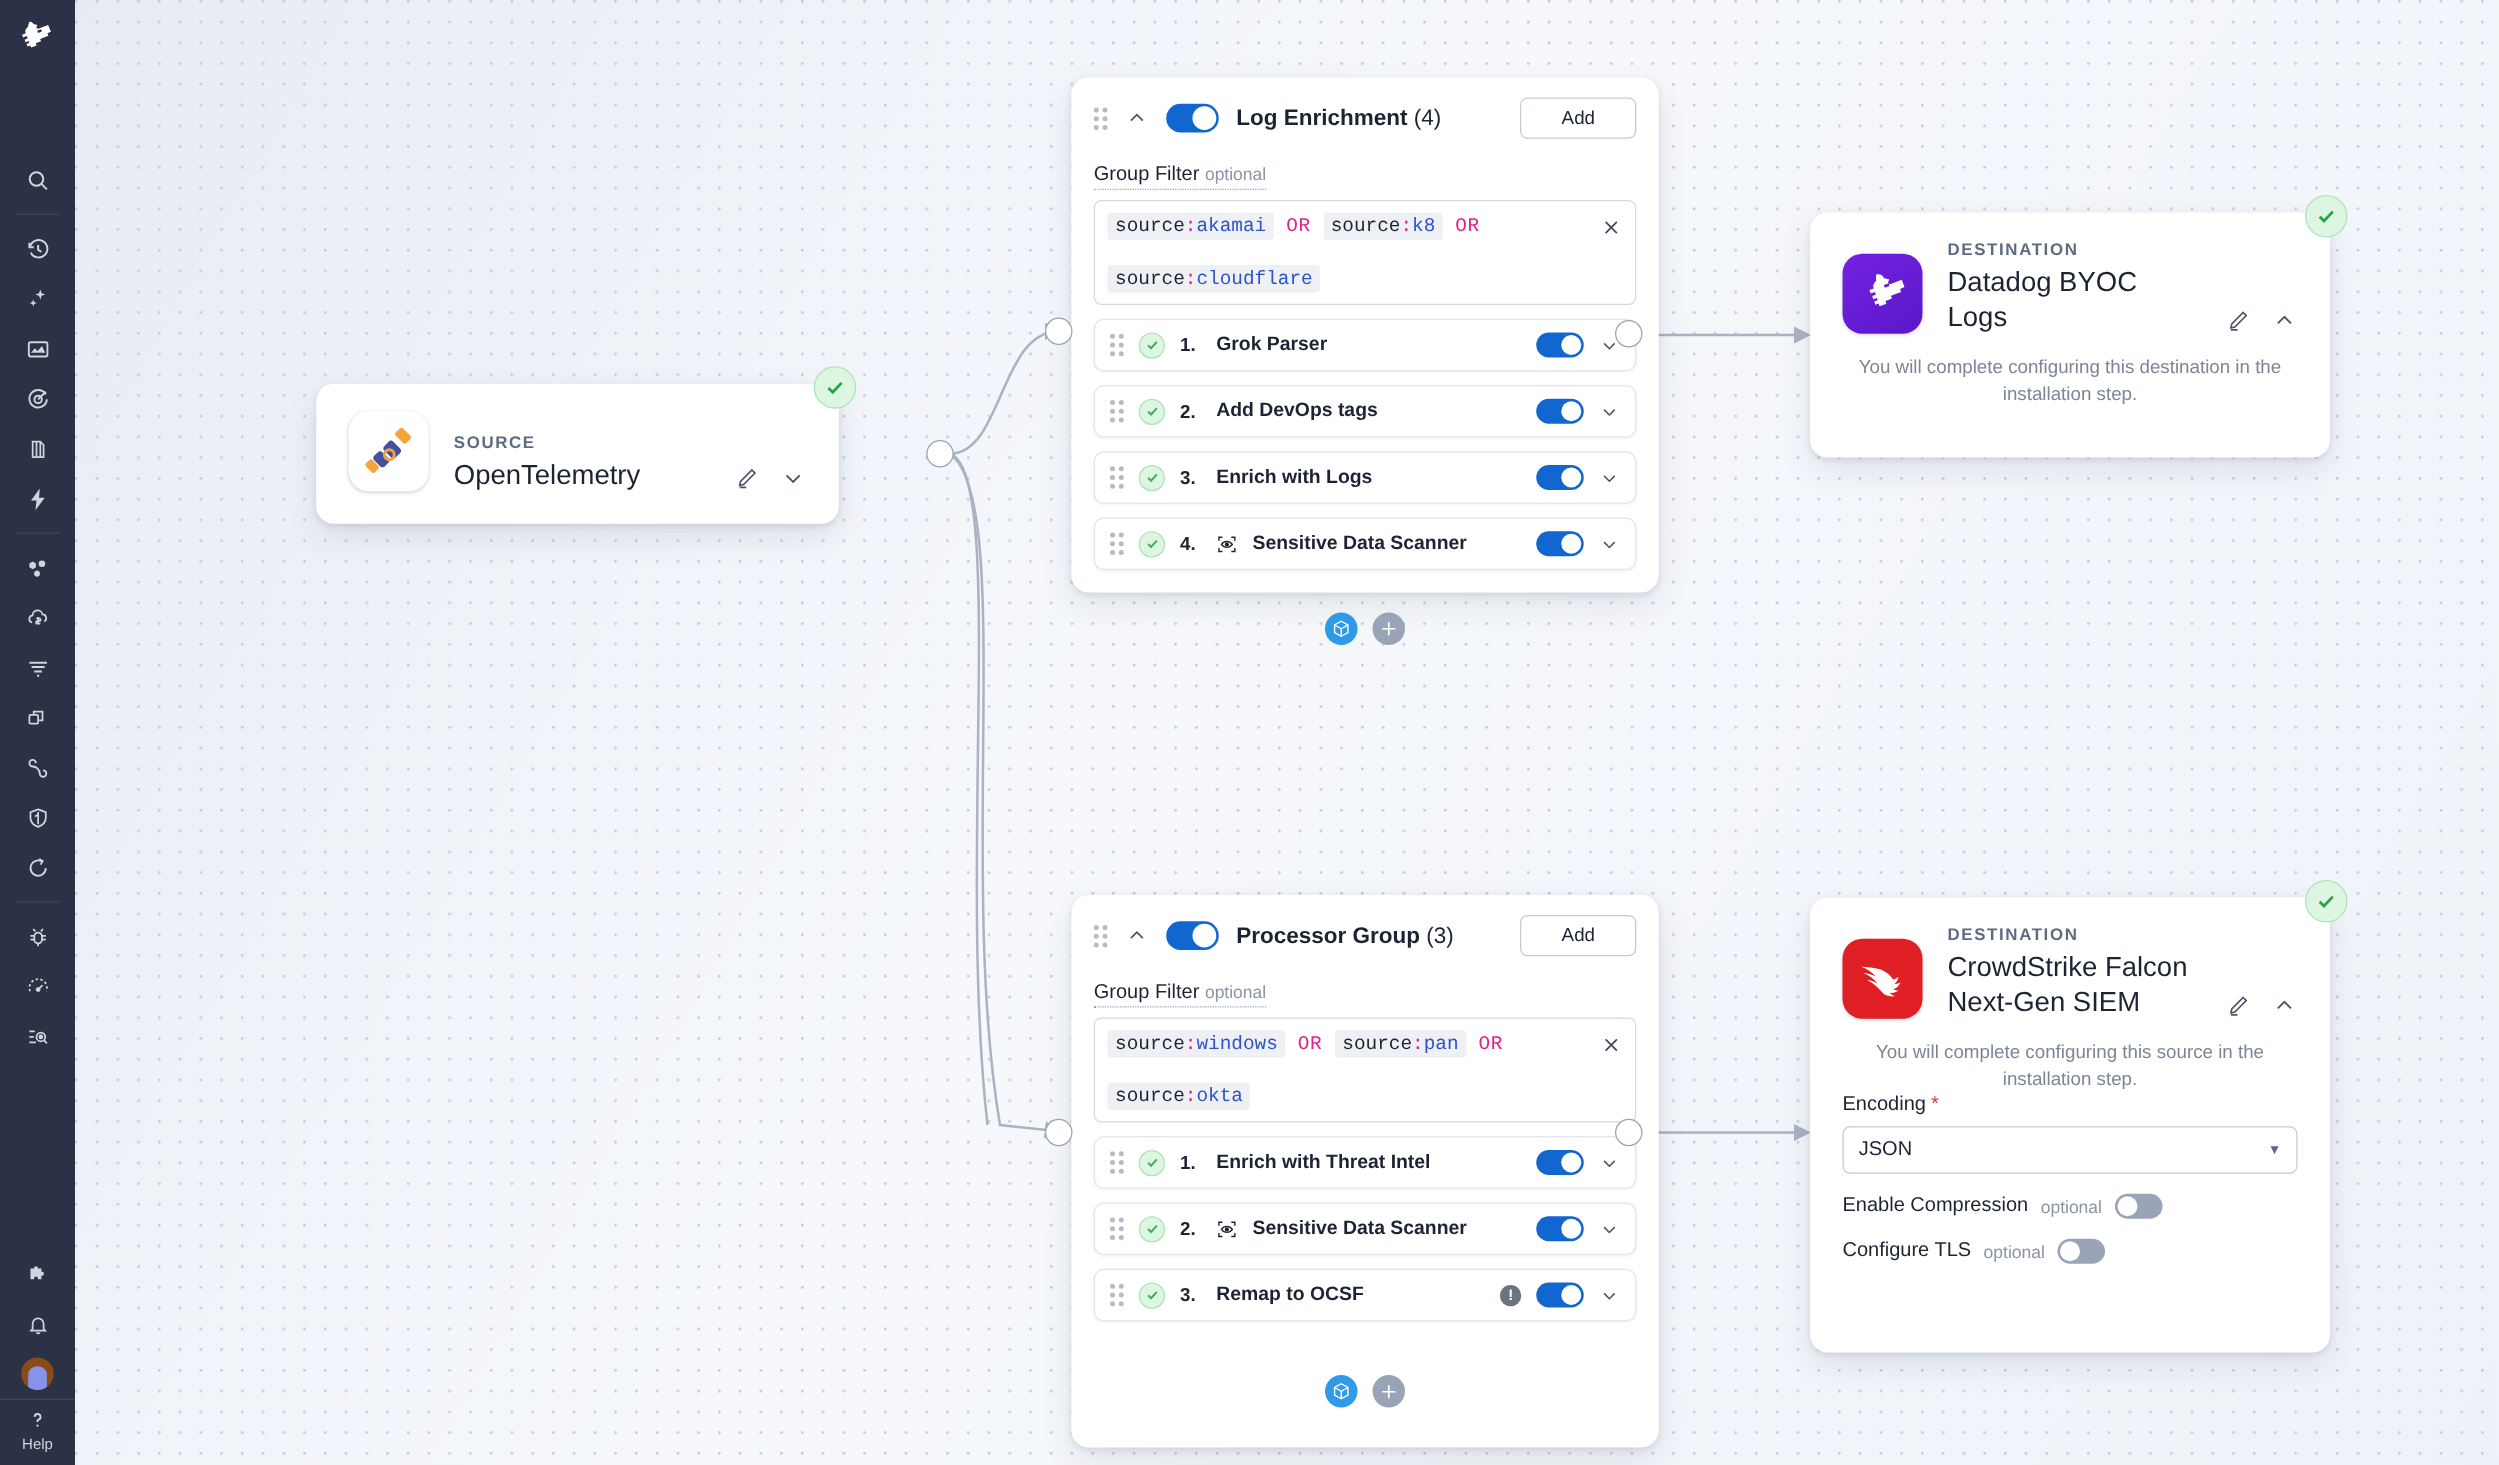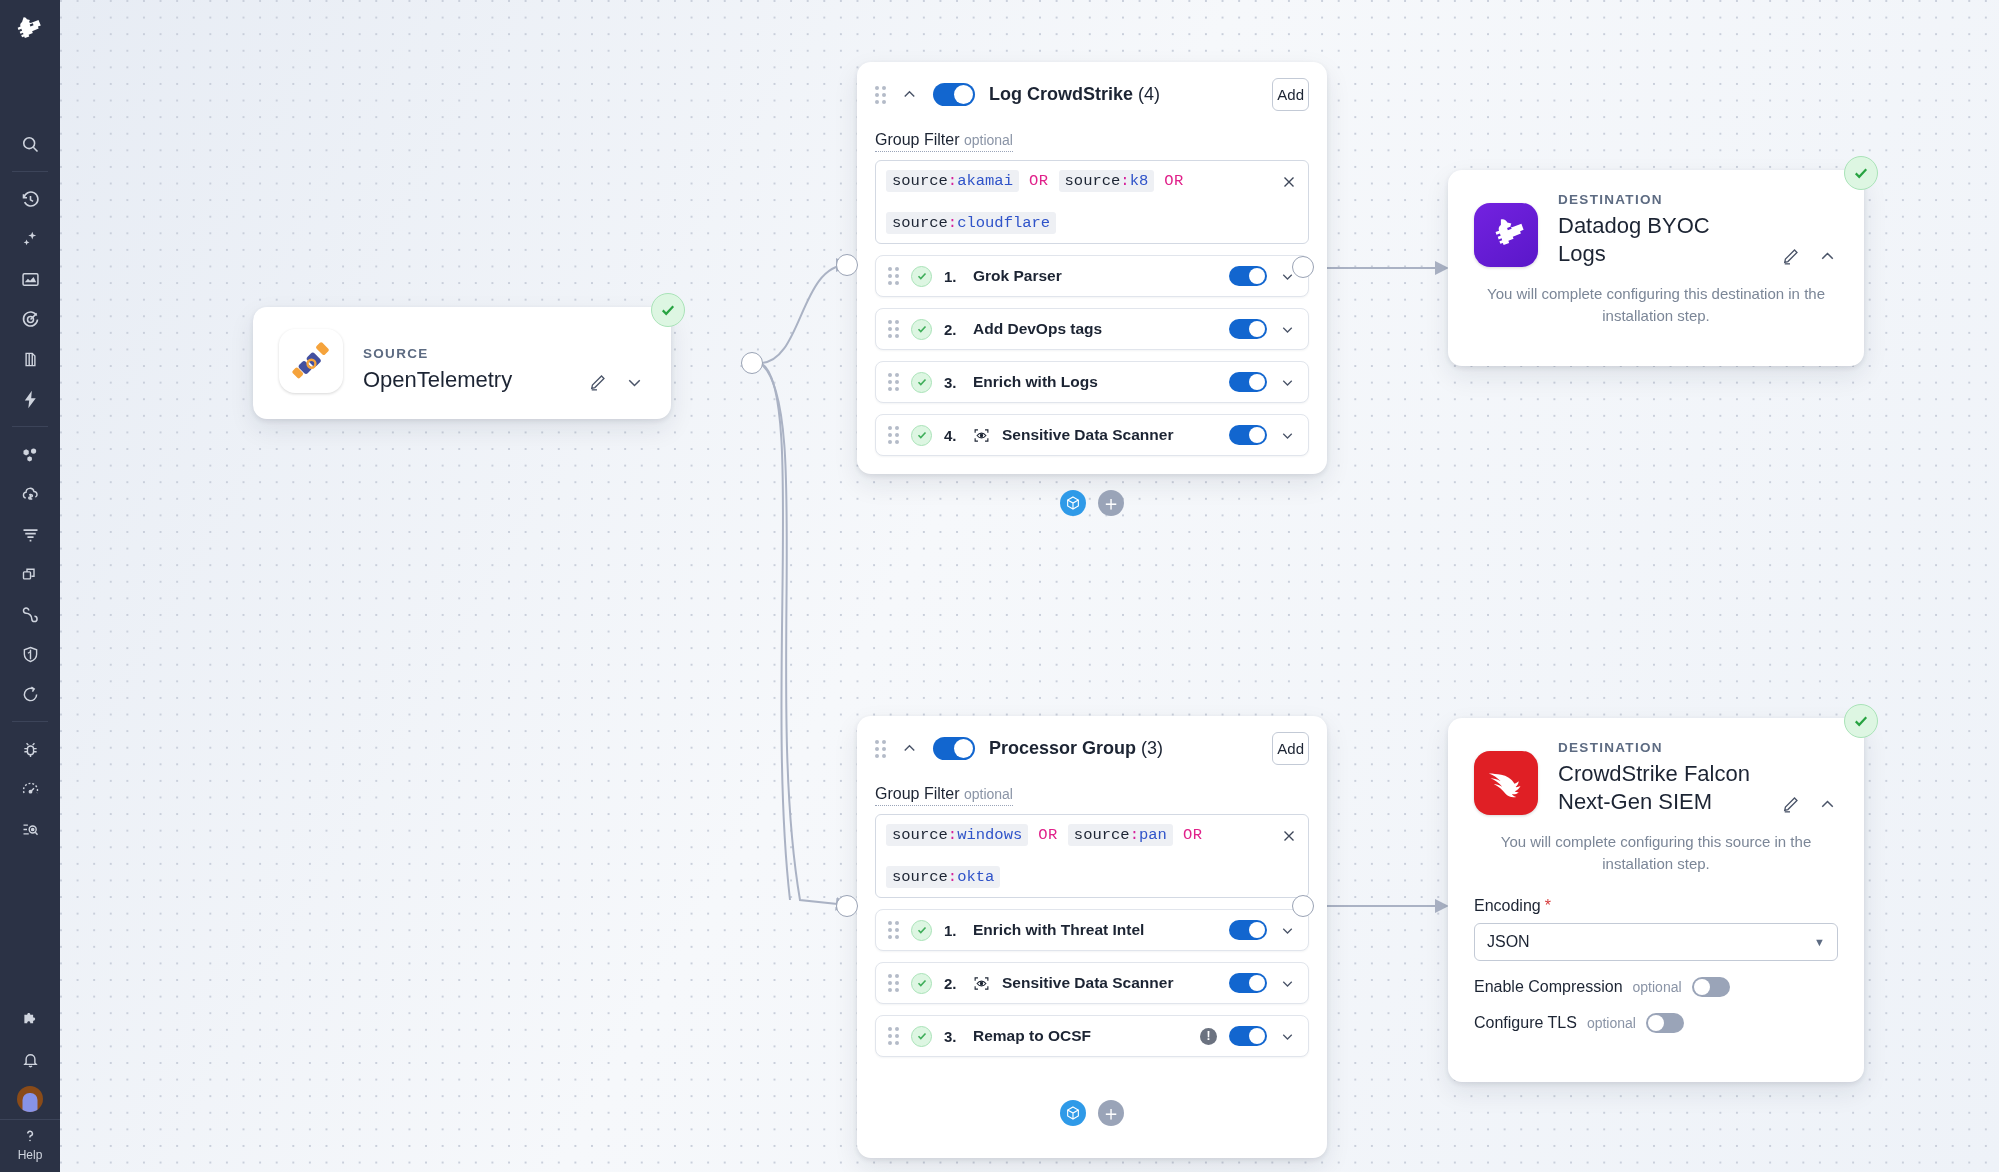--- a/index.html
+++ b/index.html
@@ -100,21 +100,21 @@
 
   
   .group { padding: 16px 18px 20px 18px; }
   .grp-head { display: flex; align-items: center; gap: 14px; }
   .grip { display: grid; grid-template-columns: 4px 4px; grid-gap: 3px; cursor: grab; }
   .grip i { width: 4px; height: 4px; background: #b4bbc8; border-radius: 50%; display:block; }
   .chev { color: #4a5468; cursor: pointer; display:flex; }
   .grp-title { font-size: 18px; font-weight: 700; color: #1c2433; }
   .grp-count { font-weight: 400; }
   .add-btn { margin-left: auto; border: 1px solid #c3cad6; border-radius: 6px;
-    padding: 7px 4px; font-size: 15px; color: #1c2433; background: #fff; cursor: pointer; }
+    padding: 7px 32px; font-size: 15px; color: #1c2433; background: #fff; cursor: pointer; }
 
   .gf-label { margin-top: 20px; font-size: 16px; color: #1c2433;
     border-bottom: 1.5px dotted #9aa4b8; display: inline-block; padding-bottom: 2px; }
   .gf-optional { font-size: 14px; color: #8a94a6; border: 0; }
   .gf-box { margin-top: 8px; border: 1px solid #d3d9e3; border-radius: 6px; background: #fff;
     padding: 9px 10px; position: relative; min-height: 52px; }
   .gf-tokens { display: flex; flex-wrap: wrap; align-items: center; gap: 20px 10px; padding-right: 34px;
     font-family: "Liberation Mono", monospace; font-size: 15.5px; }
   .tok { background: #eef0f4; border-radius: 3px; padding: 2px 6px; color: #1c2433; }
   .tok .k { color: #1c2433; }
@@ -353,21 +353,21 @@
           <i></i>
           <i></i>
         </span>
       <span class="chev">
         <svg width="19" height="19" viewBox="0 0 24 24" fill="none" stroke="currentColor" stroke-width="1.8">
             <path d="M6 14.5l6-6 6 6"></path>
           </svg>
       </span>
       <span class="toggle on big"></span>
       <span class="grp-title">
-        <span>Log CrowdStrike</span>
+        <span>Log Enrichment</span>
         <span class="grp-count">(4)</span>
       </span>
       <button class="add-btn">Add</button>
     </div>
 
     <div>
       <div class="gf-label">
         <span>Group Filter</span>
         <span class="gf-optional">optional</span>
       </div>
@@ -714,21 +714,21 @@
         </span>
         <span class="icon-btn">
           <svg width="21" height="21" viewBox="0 0 24 24" fill="none" stroke="currentColor" stroke-width="1.7">
               <path d="M6 14.5l6-6 6 6"></path>
             </svg>
         </span>
       </div>
     </div>
     <div class="io-note">You will complete configuring this source in the installation step.</div>
 
-    <div style="margin-top:22px;">
+    <div style="">
       <div class="field-label">
         <span>Encoding</span><span class="req">*</span>
       </div>
       <div class="select">
         <span>JSON</span>
         <span class="caret">▼</span>
       </div>
 
       <div class="opt-row">
         <span class="opt-name">Enable Compression</span>

